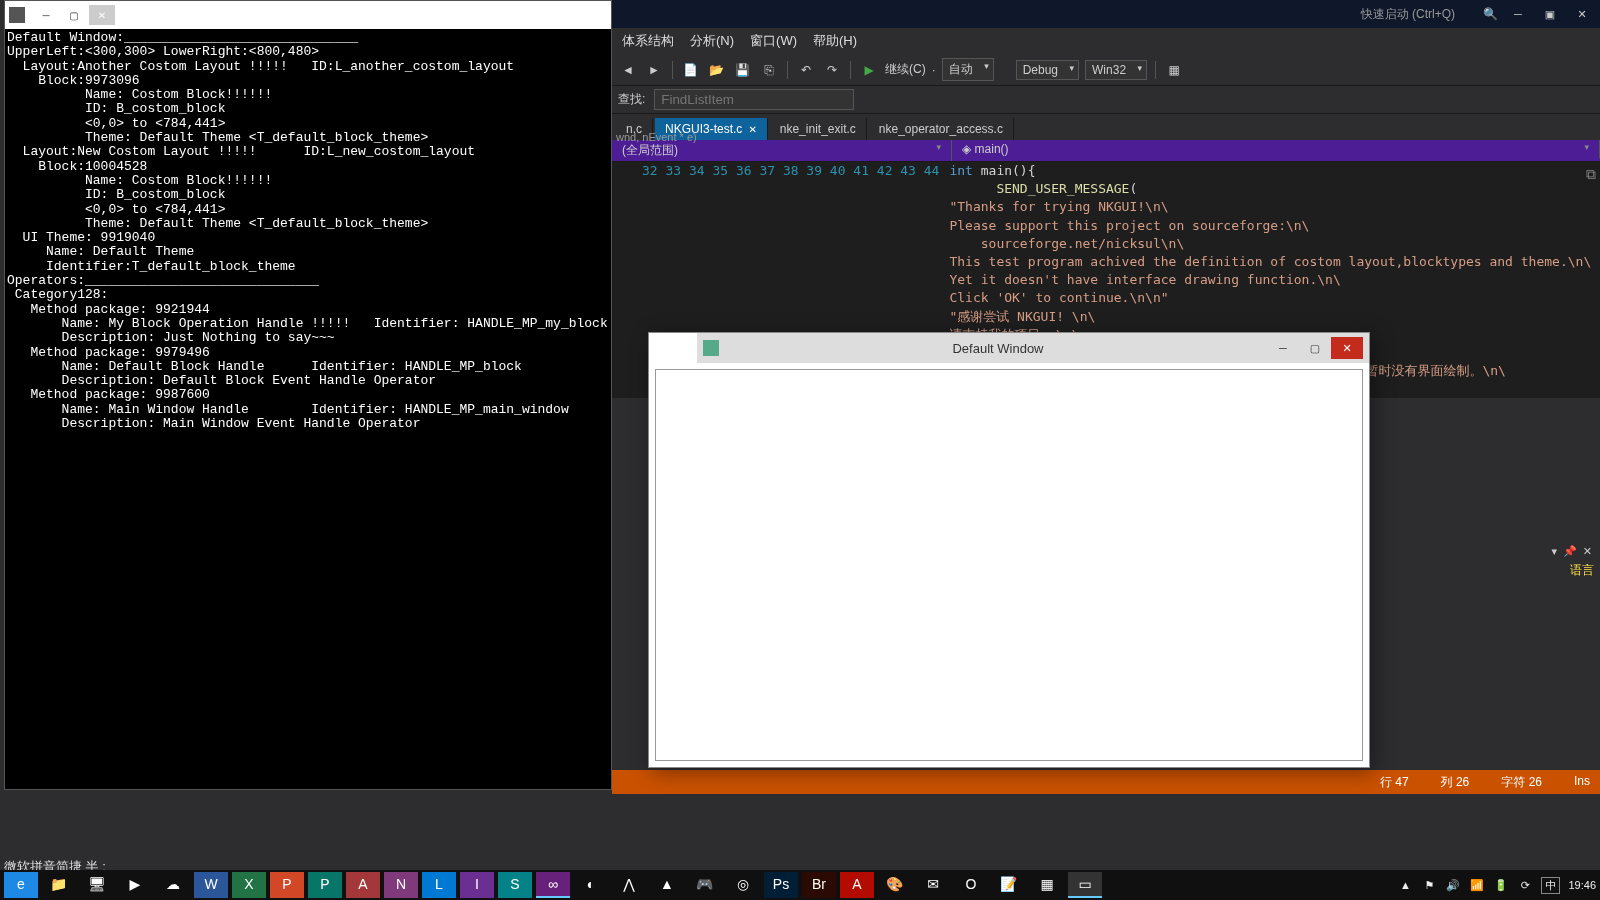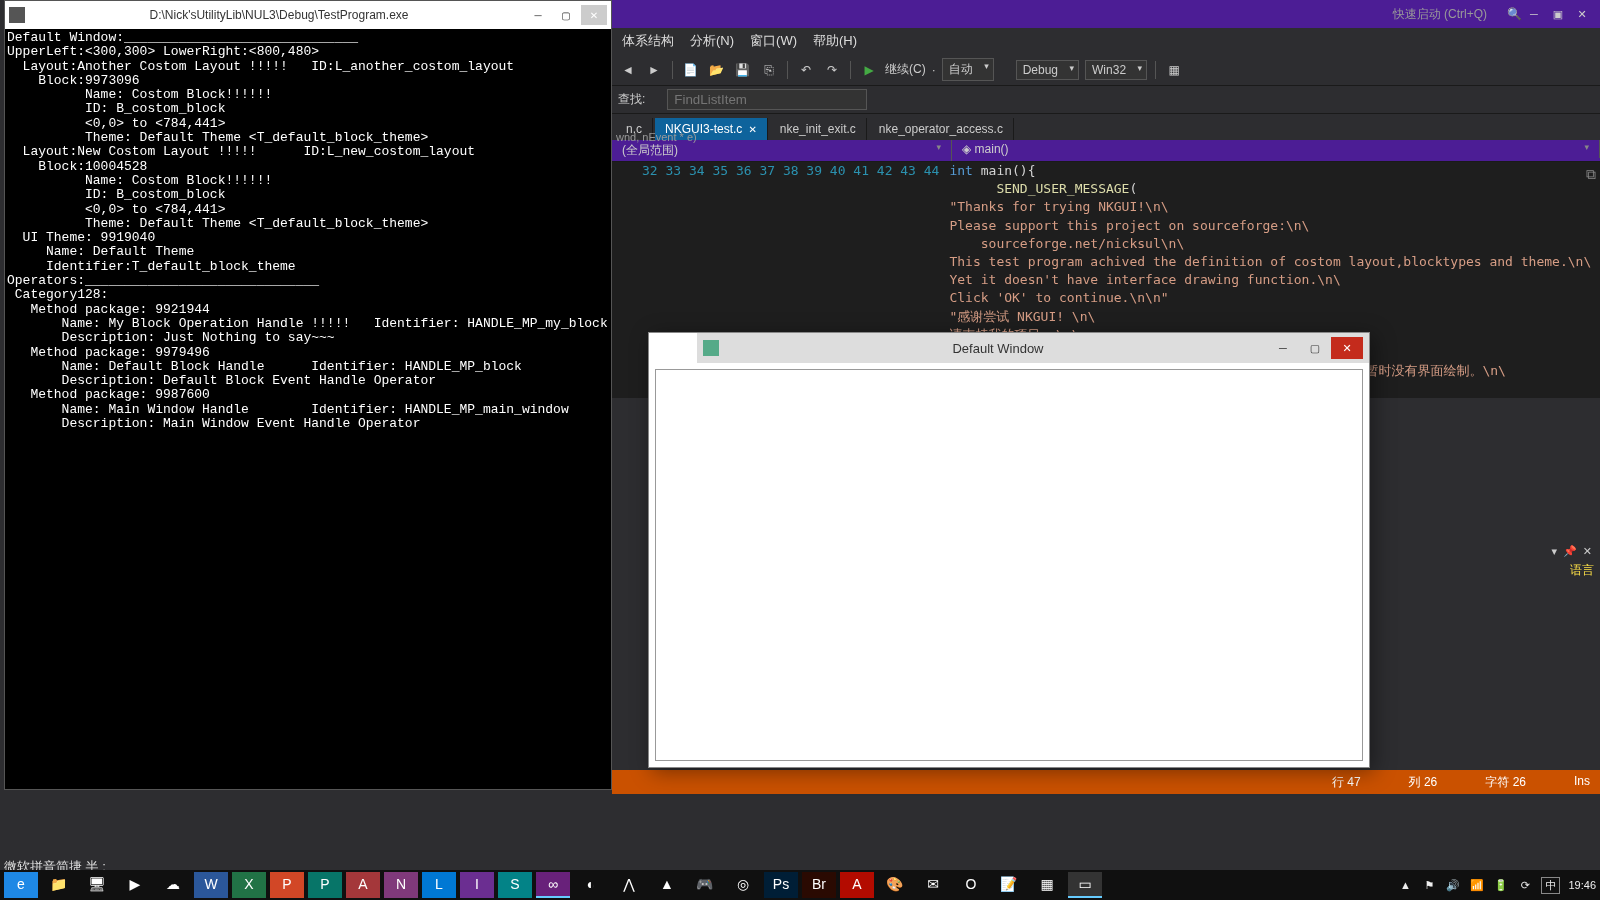--- a/index.html
+++ b/index.html
@@ -12,52 +12,52 @@
   .console-title { flex: 1; text-align: center; }
   .win-btns { display: flex; gap: 2px; }
   .win-btn { width: 26px; height: 20px; display: flex; align-items: center; justify-content: center; font-size: 10px; cursor: pointer; }
   .win-btn.close { background: #ccc; color: #fff; }
   .console-body { background: #000; color: #fff; font-family: "Courier New", monospace; font-size: 13px; padding: 2px; white-space: pre; line-height: 1.1; font-weight: normal; overflow: hidden; }
   .console-status { position: absolute; bottom: 24px; left: 4px; color: #ddd; font-size: 13px; }
   .console-status2 { position: absolute; bottom: 10px; left: 4px; color: #c80; font-size: 11px; }
 
   
   .vs-ide { position: absolute; left: 612px; top: 0; right: 0; height: 794px; background: #2d2d30; color: #ccc; }
-  .vs-topbar { height: 28px; background: #4c1d95; display: flex; align-items: center; justify-content: flex-end; padding: 0 6px; font-size: 12px; }
+  .vs-topbar { height: 28px; background: #0f172a; display: flex; align-items: center; justify-content: flex-end; padding: 0 6px; gap: 8px; font-size: 12px; }
   .vs-quick { color: #999; margin-right: 20px; }
   .vs-wbtn { width: 24px; height: 18px; display: flex; align-items: center; justify-content: center; color: #ccc; cursor: pointer; font-size: 11px; }
   .vs-menubar { height: 26px; display: flex; align-items: center; gap: 16px; padding: 0 10px; font-size: 13px; background: #2d2d30; }
   .vs-menuitem { color: #ddd; cursor: pointer; }
   .vs-toolbar { height: 32px; background: #2d2d30; border-bottom: 1px solid #1a1a1a; display: flex; align-items: center; gap: 6px; padding: 0 6px; font-size: 12px; }
   .tb-icon { width: 20px; height: 20px; display: flex; align-items: center; justify-content: center; color: #ccc; cursor: pointer; }
   .tb-sep { width: 1px; height: 18px; background: #555; margin: 0 2px; }
   .tb-combo { background: #333; border: 1px solid #555; color: #ccc; padding: 2px 20px 2px 6px; font-size: 12px; position: relative; }
   .tb-combo::after { content: "▾"; position: absolute; right: 4px; font-size: 9px; }
   .tb-play { color: #4a4; }
-  .vs-findbar { height: 28px; background: #2d2d30; display: flex; align-items: center; padding: 0 6px; font-size: 12px; gap: 22px; border-bottom: 1px solid #1a1a1a; }
+  .vs-findbar { height: 28px; background: #2d2d30; display: flex; align-items: center; padding: 0 6px; font-size: 12px; gap: 9px; border-bottom: 1px solid #1a1a1a; }
   .vs-findinput { background: #333; border: 1px solid #555; color: #999; padding: 2px 6px; width: 200px; }
 
   .vs-tabbar { height: 26px; background: #2d2d30; display: flex; align-items: flex-end; padding-left: 4px; font-size: 12px; gap: 2px; }
   .vs-tab { padding: 4px 10px; background: #2d2d30; color: #ccc; border-right: 1px solid #1a1a1a; cursor: pointer; display: flex; align-items: center; gap: 6px; }
   .vs-tab.active { background: #0e639c; color: #fff; }
   .vs-tab .x { font-size: 10px; }
   .vs-subbar { height: 22px; background: #4c1d95; display: flex; align-items: flex-start; font-size: 12px; border-bottom: 1px solid #1a1a1a; }
   .vs-scope { padding: 2px 10px; color: #ccc; border-right: 1px solid #555; flex: 0 0 340px; }
   .vs-scope.main { flex: 1; }
   .vs-scope .arrow { float: right; font-size: 9px; color: #888; }
 
   .editor { display: flex; background: #1e1e1e; font-family: Consolas, monospace; font-size: 13px; position: relative; }
   .gutter { background: #1e1e1e; color: #2b91af; text-align: right; padding: 0 10px 0 30px; line-height: 1.4; user-select: none; }
   .code { color: #d4d4d4; line-height: 1.4; white-space: pre; }
   .kw { color: #569cd6; }
   .str { color: #d69d85; }
   .fn { color: #dcdcaa; }
 
   .vs-statusbar { position: absolute; bottom: 0; left: 0; right: 0; height: 24px; background: #ca5100; color: #fff; display: flex; align-items: center; padding: 0 10px; font-size: 12px; gap: 40px; }
-  .vs-status-right { margin-left: auto; display: flex; gap: 48px; }
+  .vs-status-right { margin-left: auto; display: flex; gap: 32px; }
 
   
   .popup { position: absolute; left: 648px; top: 332px; width: 722px; height: 436px; background: #fff; border: 1px solid #888; box-shadow: 4px 4px 20px rgba(0,0,0,0.4); }
   .popup-titlebar { height: 30px; background: #ddd; display: flex; align-items: center; padding: 0 6px; font-size: 13px; color: #333; margin-left: 48px; }
   .popup-icon { width: 16px; height: 16px; background: #5a8; margin-right: 10px; }
   .popup-title { flex: 1; text-align: center; }
   .popup-btns { display: flex; }
   .popup-btn { width: 32px; height: 22px; display: flex; align-items: center; justify-content: center; font-size: 11px; cursor: pointer; }
   .popup-btn.close { background: #c42b1c; color: #fff; }
   .popup-body { margin: 6px; border: 1px solid #999; height: calc(100% - 42px); background: #fff; }
@@ -71,21 +71,20 @@
   .task-icon.active { background: #333; border-bottom: 2px solid #6cf; }
   .task-right { margin-left: auto; display: flex; align-items: center; gap: 8px; color: #eee; font-size: 11px; }
   .tray-ico { width: 16px; height: 16px; display: flex; align-items: center; justify-content: center; }
 </style>
 </head>
 <body>
 
 <div class="console-window">
   <div class="console-titlebar">
     <div class="console-icon"></div>
-    <div class="console-title">D:\Nick'sUtilityLib\NUL3\Debug\TestProgram.exe</div>
     <div class="win-btns">
       <div class="win-btn">─</div>
       <div class="win-btn">▢</div>
       <div class="win-btn close">✕</div>
     </div>
   </div>
   <div class="console-body" id="console-body">Default Window:______________________________
 UpperLeft:&lt;300,300&gt; LowerRight:&lt;800,480&gt;
   Layout:Another Costom Layout !!!!!   ID:L_another_costom_layout
     Block:9973096

